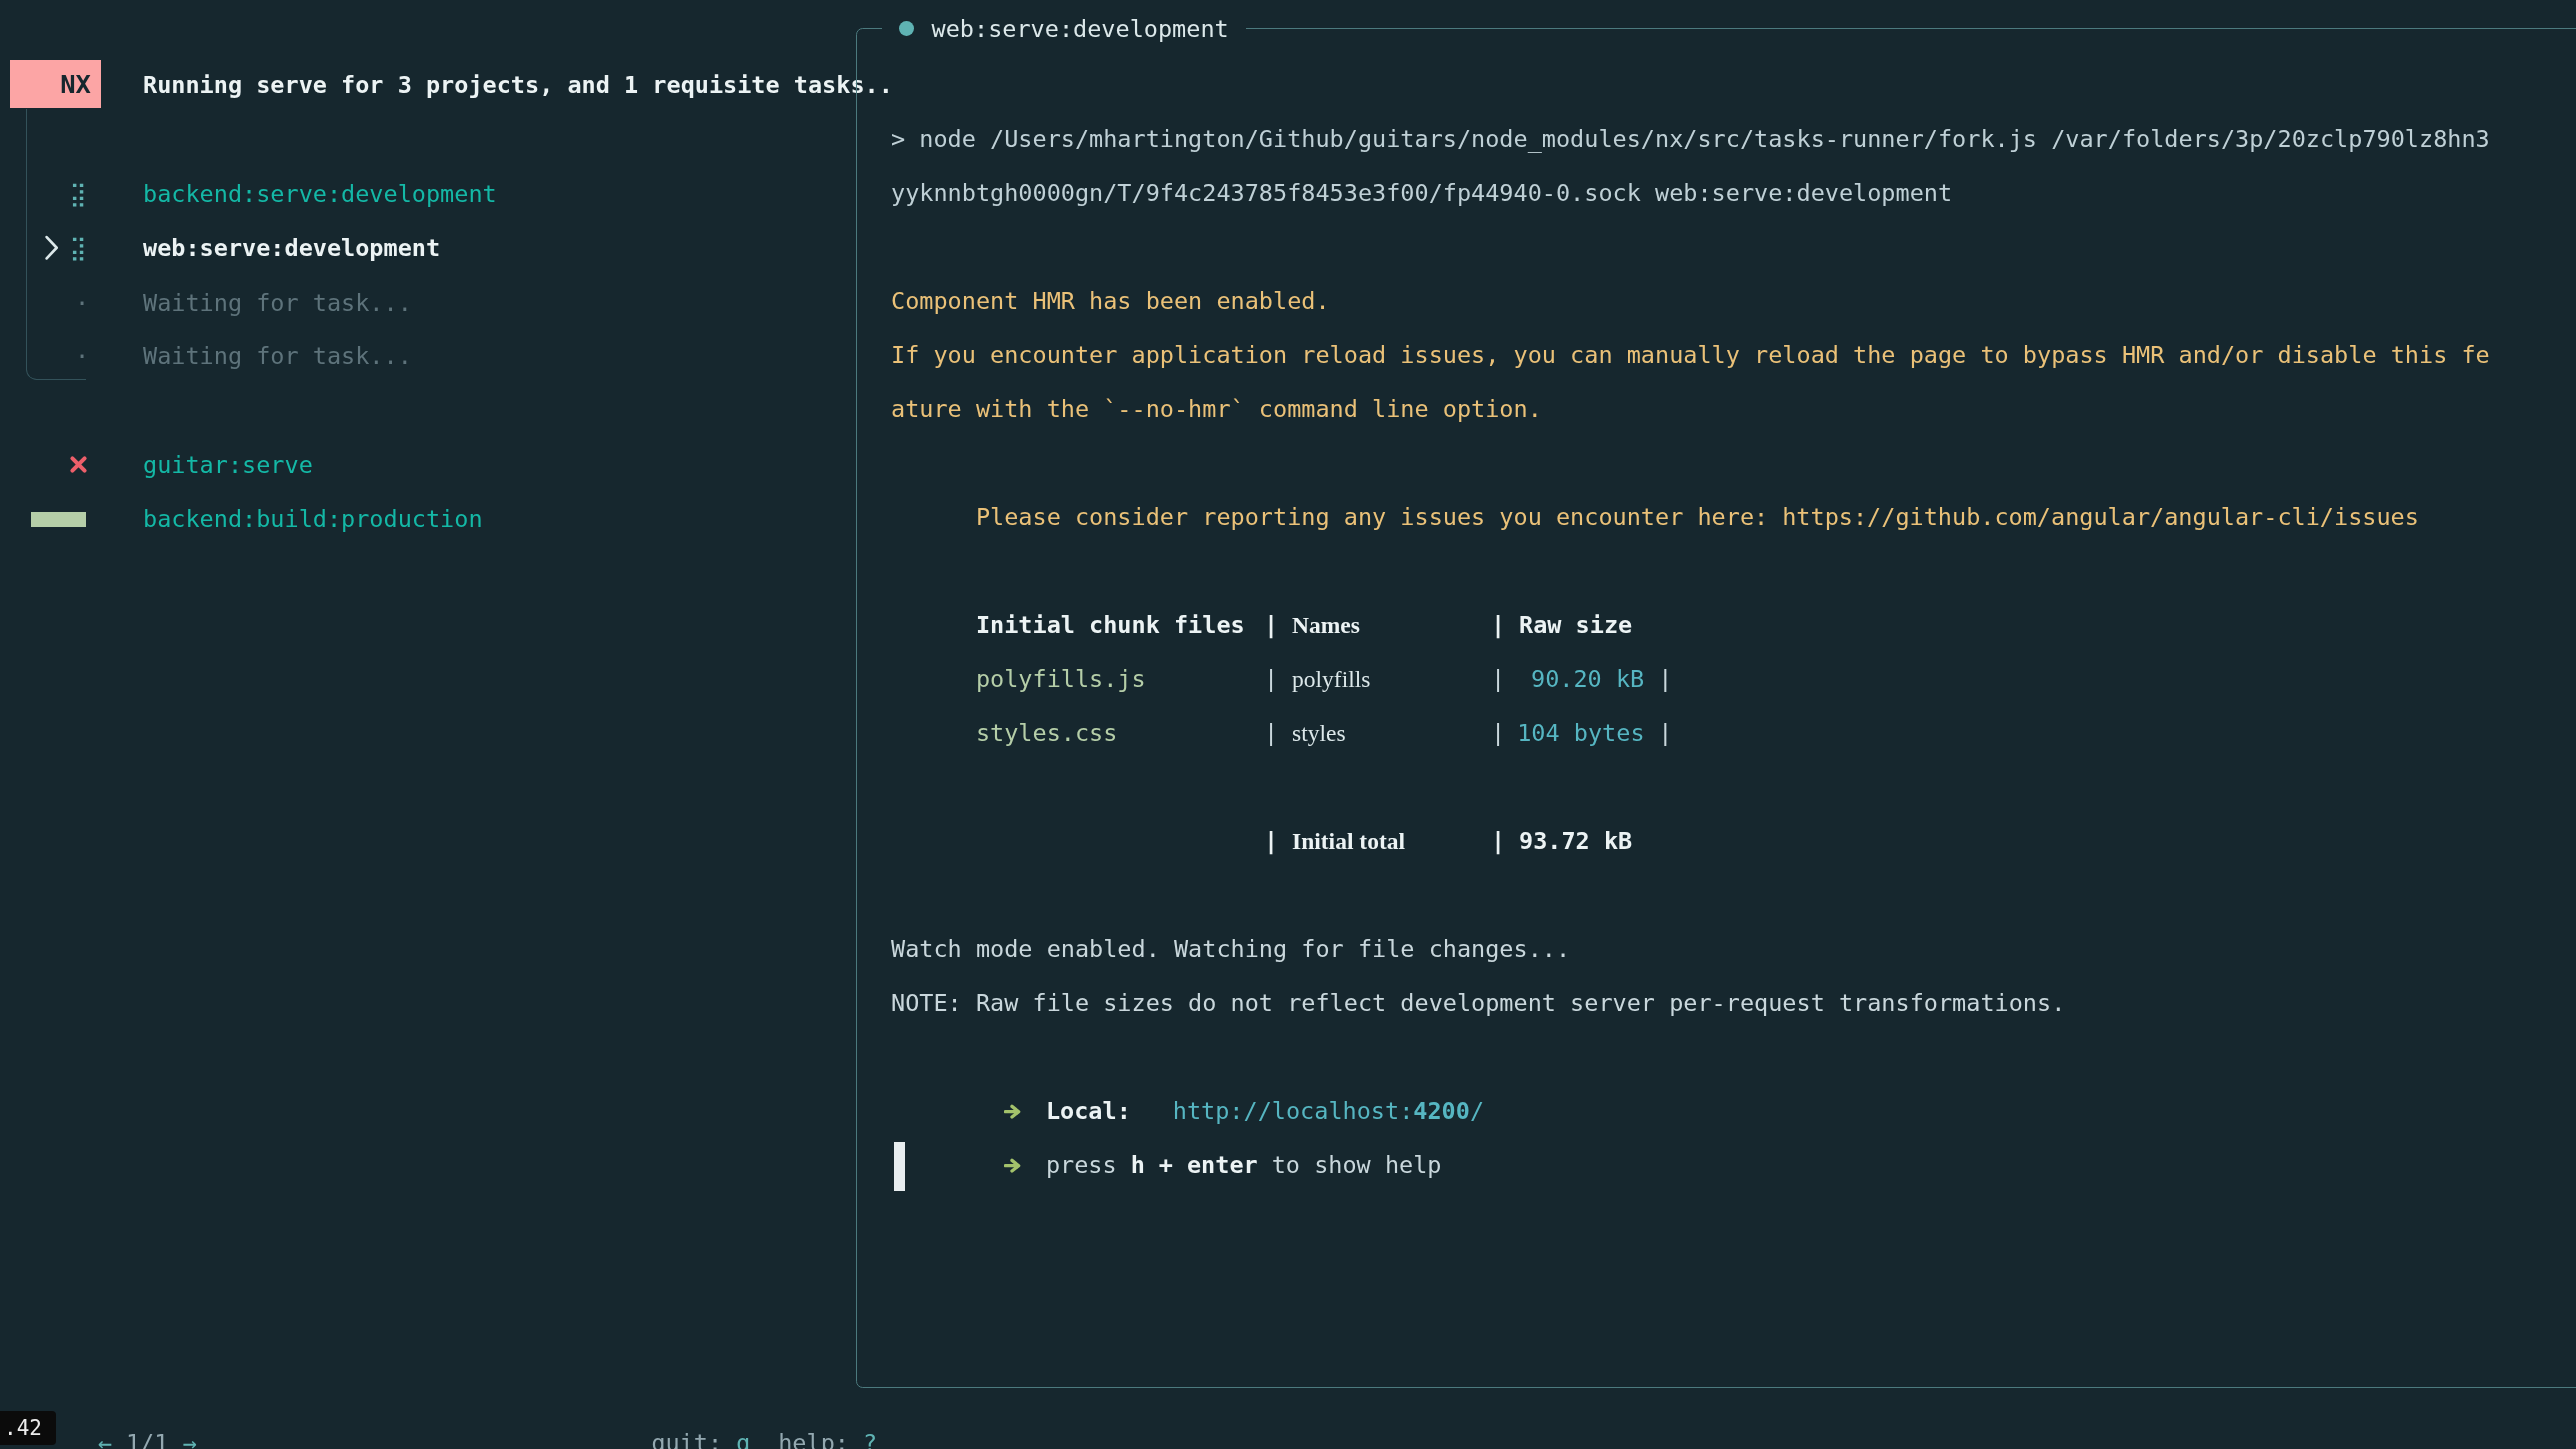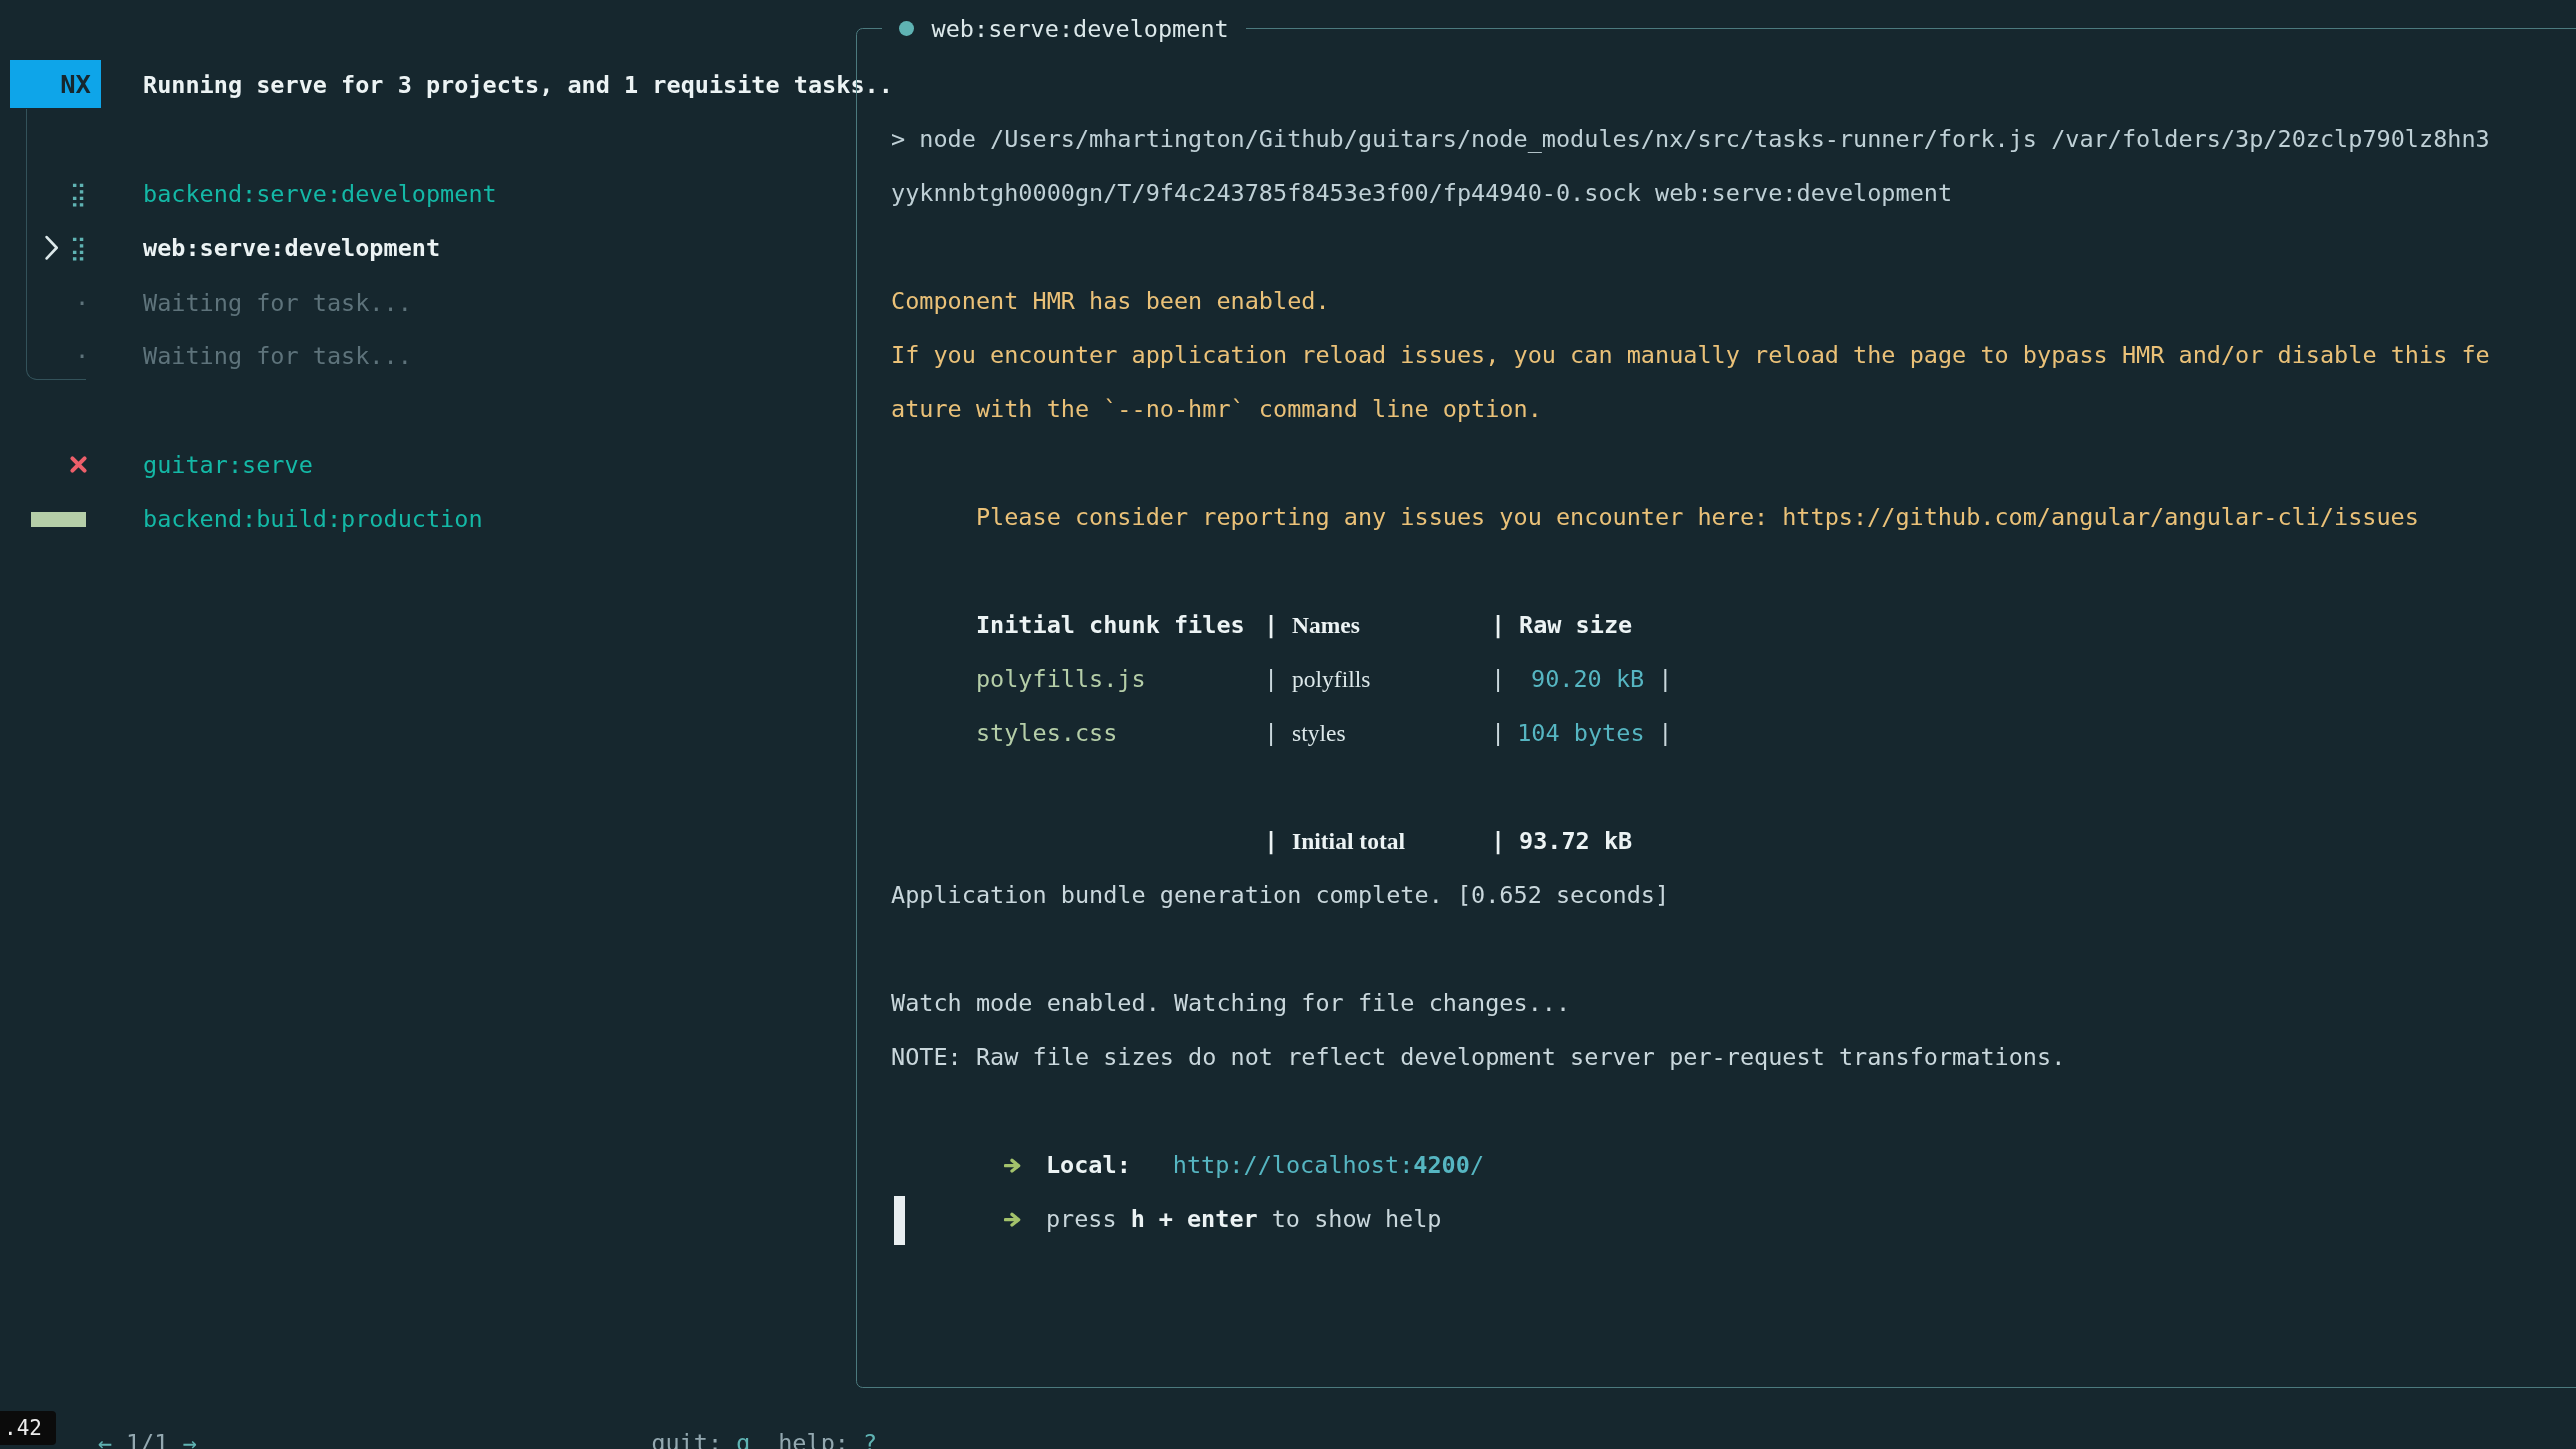--- a/index.html
+++ b/index.html
@@ -6,21 +6,21 @@
   body{
     width:2576px;height:1449px;position:relative;overflow:hidden;
     font-family:"DejaVu Sans Mono","Liberation Mono",monospace;
     font-size:23.5px;color:#C9D7DC;
   }
   .abs{position:absolute;padding-left:40px;}
   .row{height:54px;line-height:54px;white-space:pre;}
   .b{font-weight:bold;}
   
   .nx-badge{
-    left:10px;top:60px;width:51px;height:48px;background:#0ea5e9;color:#16272E;
+    left:10px;top:60px;width:51px;height:48px;background:#fca5a5;color:#16272E;
     font-weight:bold;font-size:25.5px;display:flex;align-items:center;justify-content:center;
   }
   .heading{left:103px;top:58px;color:#ECF3F4;font-weight:bold;}
   .bracket{
     left:25.5px;top:109px;width:19px;height:270px;
     border-left:1.3px solid #33525A;border-bottom:1.3px solid #33525A;
     border-bottom-left-radius:10.7px;
   }
   .task-label{left:103px;}
   .t-normal{color:#14b8a6;}
@@ -125,21 +125,20 @@
       <span class="tc tc1 green">polyfills.js</span><span>|</span><span class="tc tc2 name">polyfills</span><span>|</span><span class="tc tc3 teal">90.20 kB</span><span class="mpipe">|</span>
     </div>
     <div class="row">
       <span class="tc tc1 green">styles.css</span><span>|</span><span class="tc tc2 name">styles</span><span>|</span><span class="tc tc3 teal">104 bytes</span><span class="mpipe">|</span>
     </div>
     <div class="row"></div>
     <div class="row white b">
       <span class="tc tc1"></span><span>|</span><span class="tc tc2">Initial total</span><span>|</span><span class="tc tc3">93.72 kB</span>
     </div>
     <div class="row"></div>
-    <div class="row">Application bundle generation complete. [0.652 seconds]</div>
     <div class="row"></div>
     <div class="row">Watch mode enabled. Watching for file changes...</div>
     <div class="row">NOTE: Raw file sizes do not reflect development server per-request transformations.</div>
 
     <div class="row">
       <span class="arrow-svg"><svg width="20" height="17.4" viewBox="0 0 30 26">
             <path d="M2 13 H18 M12 5 L22 13 L12 21" fill="none" stroke="#A3C26B" stroke-width="5" stroke-linecap="round" stroke-linejoin="round"></path>
           </svg></span><span class="white b m33">Local:</span><span class="teal m63"><span>http://localhost:</span><span class="b">4200</span><span>/</span></span>
     </div>
     <div class="row">

